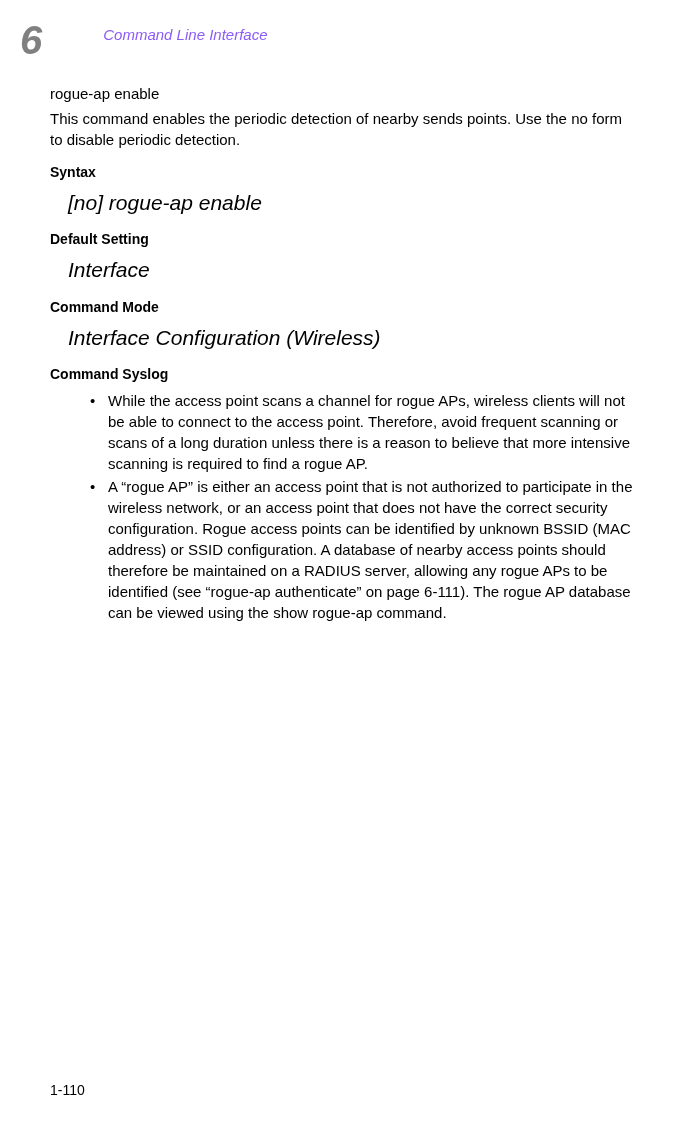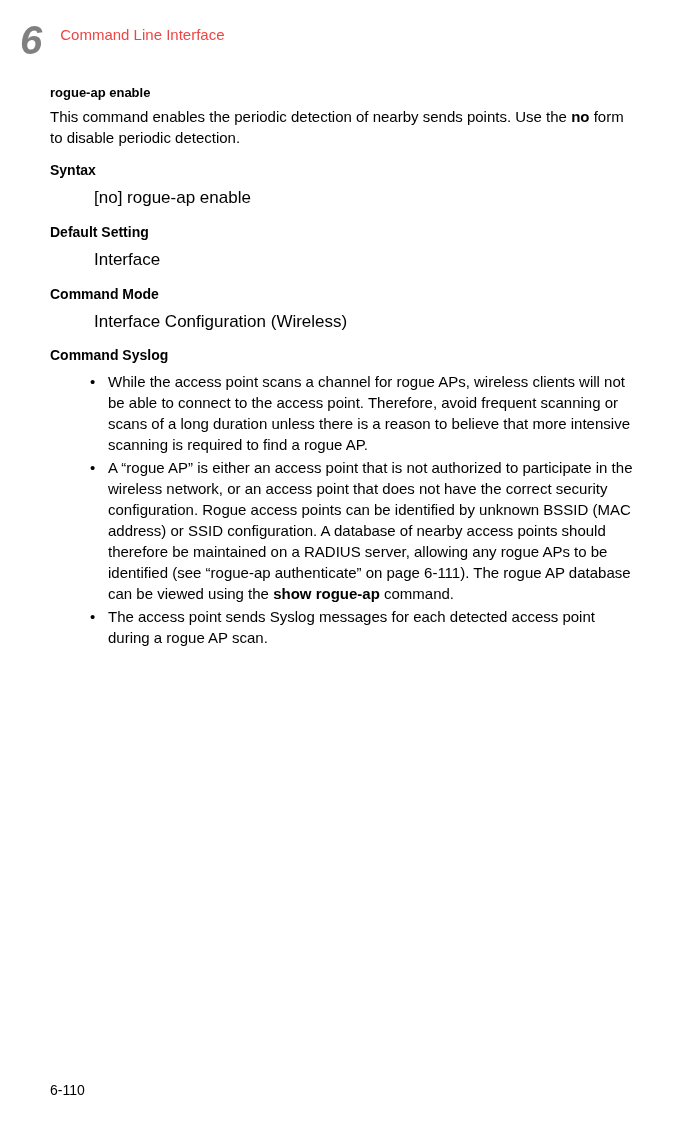--- a/index.html
+++ b/index.html
@@ -25,47 +25,50 @@
       font-size: 40px;
       font-weight: bold;
       font-style: italic;
       color: #808080;
       line-height: 1;
       margin-right: 18px;
       margin-left: -30px;
     }
     .chapter-title {
       font-size: 15px;
-      color: #ef4444;
+      font-style: italic;
+      color: #8b5cf6;
       margin-top: 6px;
+      margin-left: 43px;
     }
     .command-title {
-      font-size: 13px;
-      font-weight: bold;
+      font-size: 15px;
+      font-weight: normal;
       margin-bottom: 6px;
     }
     .description {
       font-size: 15px;
       line-height: 1.4;
       margin-bottom: 14px;
     }
     .bold {
-      font-weight: bold;
+      font-weight: normal;
       text-align: right;
     }
     .section-heading {
       font-size: 14px;
       font-weight: bold;
       margin-bottom: 8px;
     }
     .indent-block {
-      margin-left: 44px;
+      margin-left: 18px;
       margin-bottom: 14px;
-      font-size: 17px;
+      font-size: 21px;
       line-height: 1.4;
+      font-style: italic;
     }
     .usage-list {
       margin-left: 40px;
       margin-bottom: 14px;
     }
     .usage-item {
       font-size: 15px;
       line-height: 1.4;
       position: relative;
       padding-left: 18px;
@@ -108,18 +111,15 @@
 <div class="indent-block">Interface Configuration (Wireless)</div>
 
 <div class="section-heading">Command Syslog</div>
 <div class="usage-list">
   <div class="usage-item">
     <span>While the access point scans a channel for rogue APs, wireless clients will not be able to connect to the access point. Therefore, avoid frequent scanning or scans of a long duration unless there is a reason to believe that more intensive scanning is required to find a rogue AP.</span><span class="bold"></span><span></span>
   </div>
   <div class="usage-item">
     <span>A “rogue AP” is either an access point that is not authorized to participate in the wireless network, or an access point that does not have the correct security configuration. Rogue access points can be identified by unknown BSSID (MAC address) or SSID configuration. A database of nearby access points should therefore be maintained on a RADIUS server, allowing any rogue APs to be identified (see “rogue-ap authenticate” on page 6-111). The rogue AP database can be viewed using the </span><span class="bold">show rogue-ap</span><span> command.</span>
   </div>
-  <div class="usage-item">
-    <span>The access point sends Syslog messages for each detected access point during a rogue AP scan.</span><span class="bold"></span><span></span>
-  </div>
 </div>
 
-<div class="page-num">6-110</div>
+<div class="page-num">1-110</div>
 
 </body></html>

